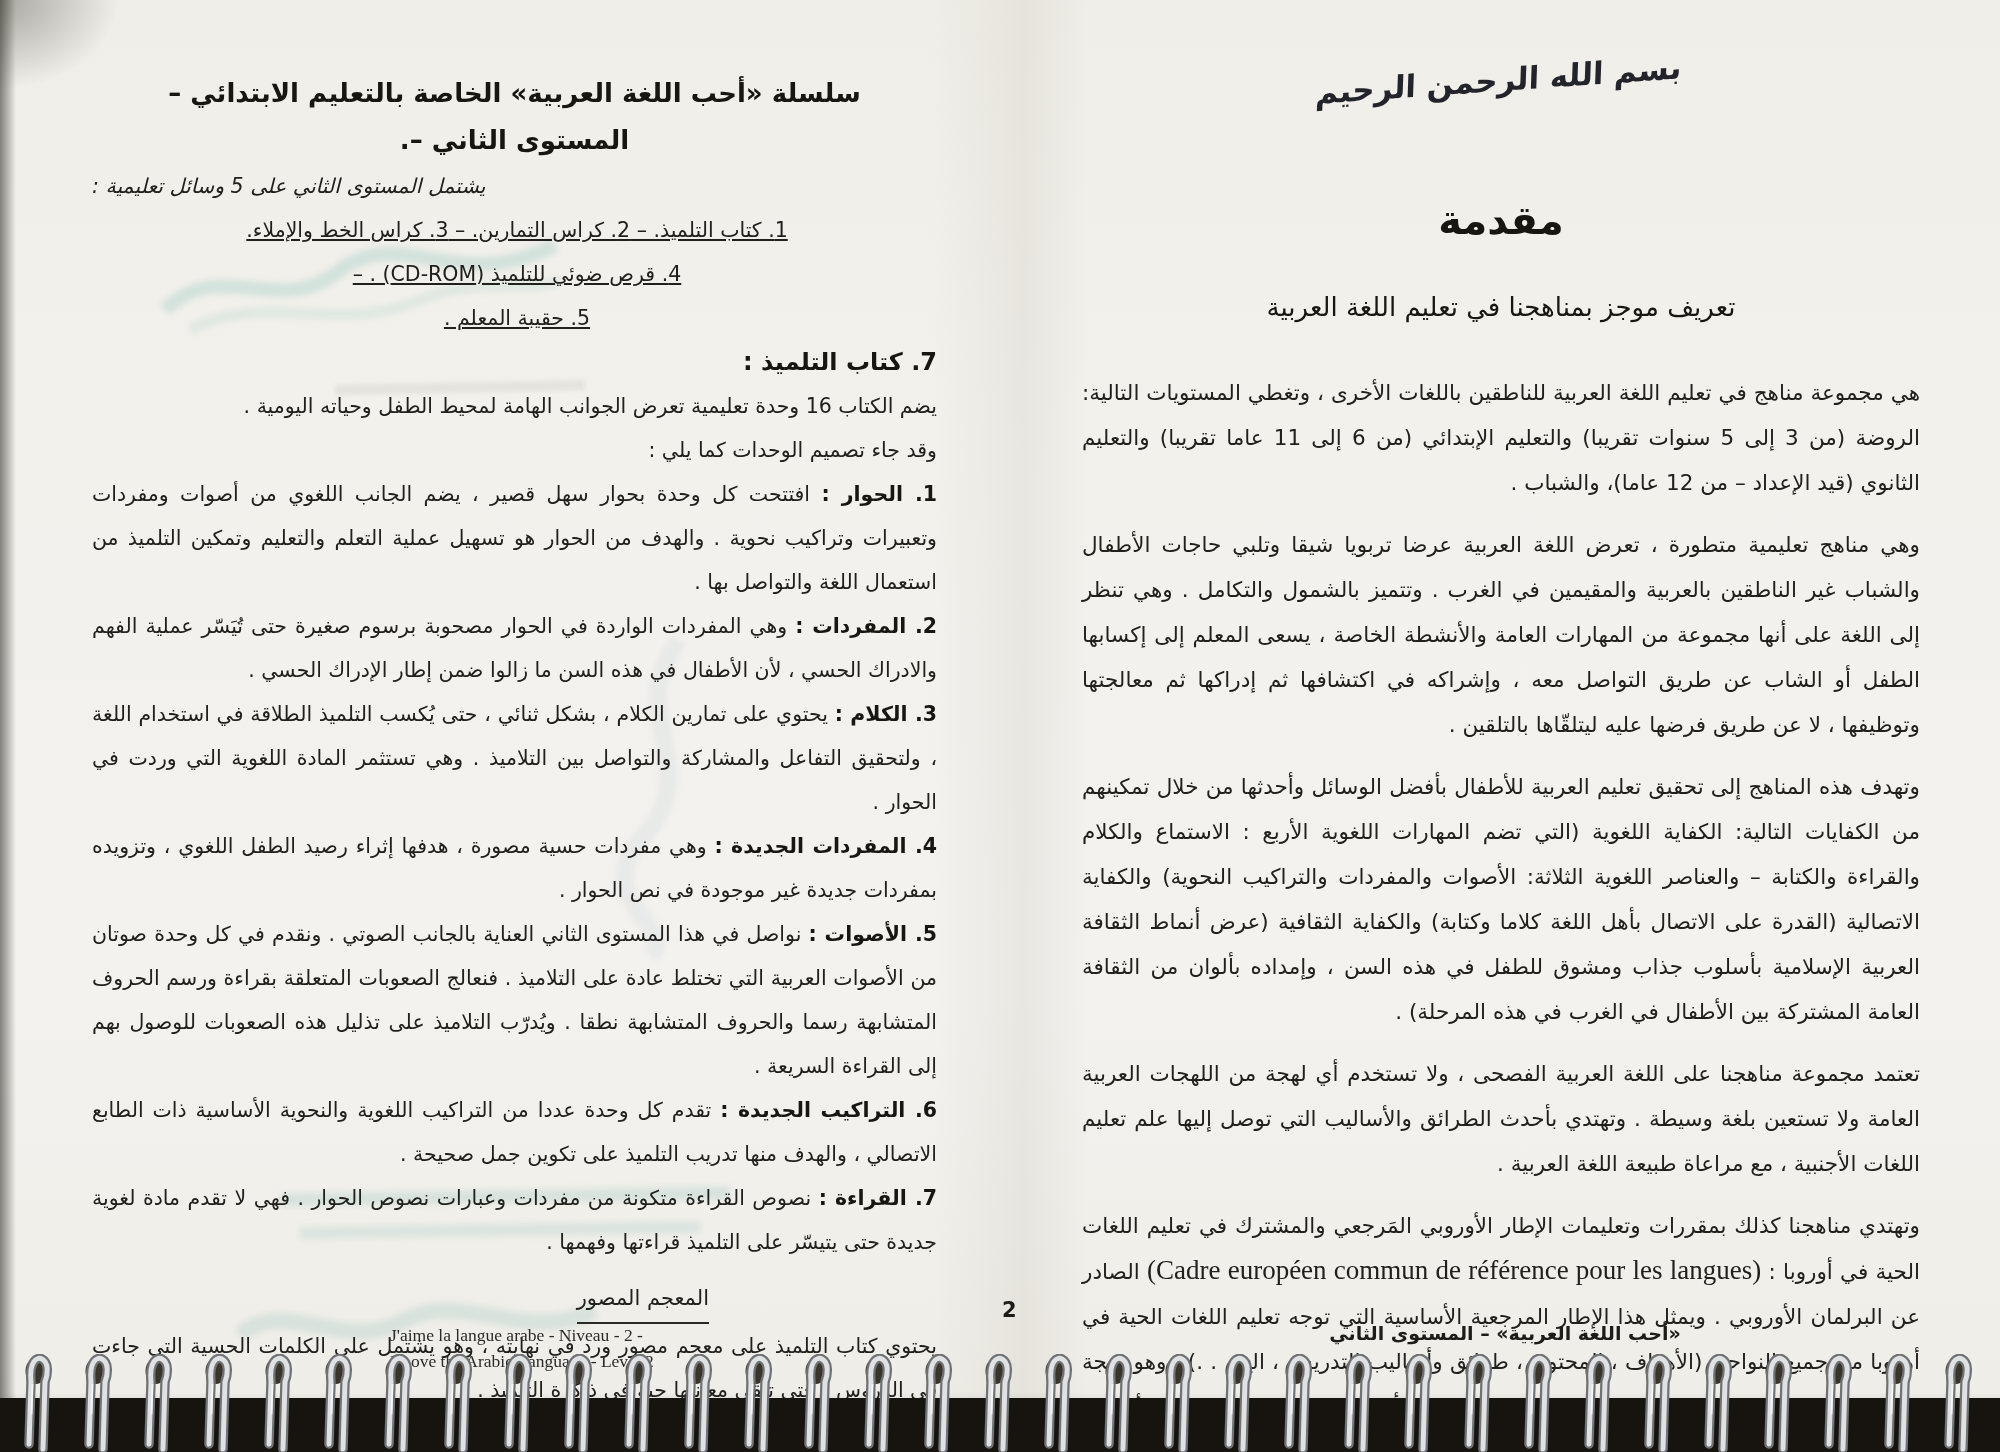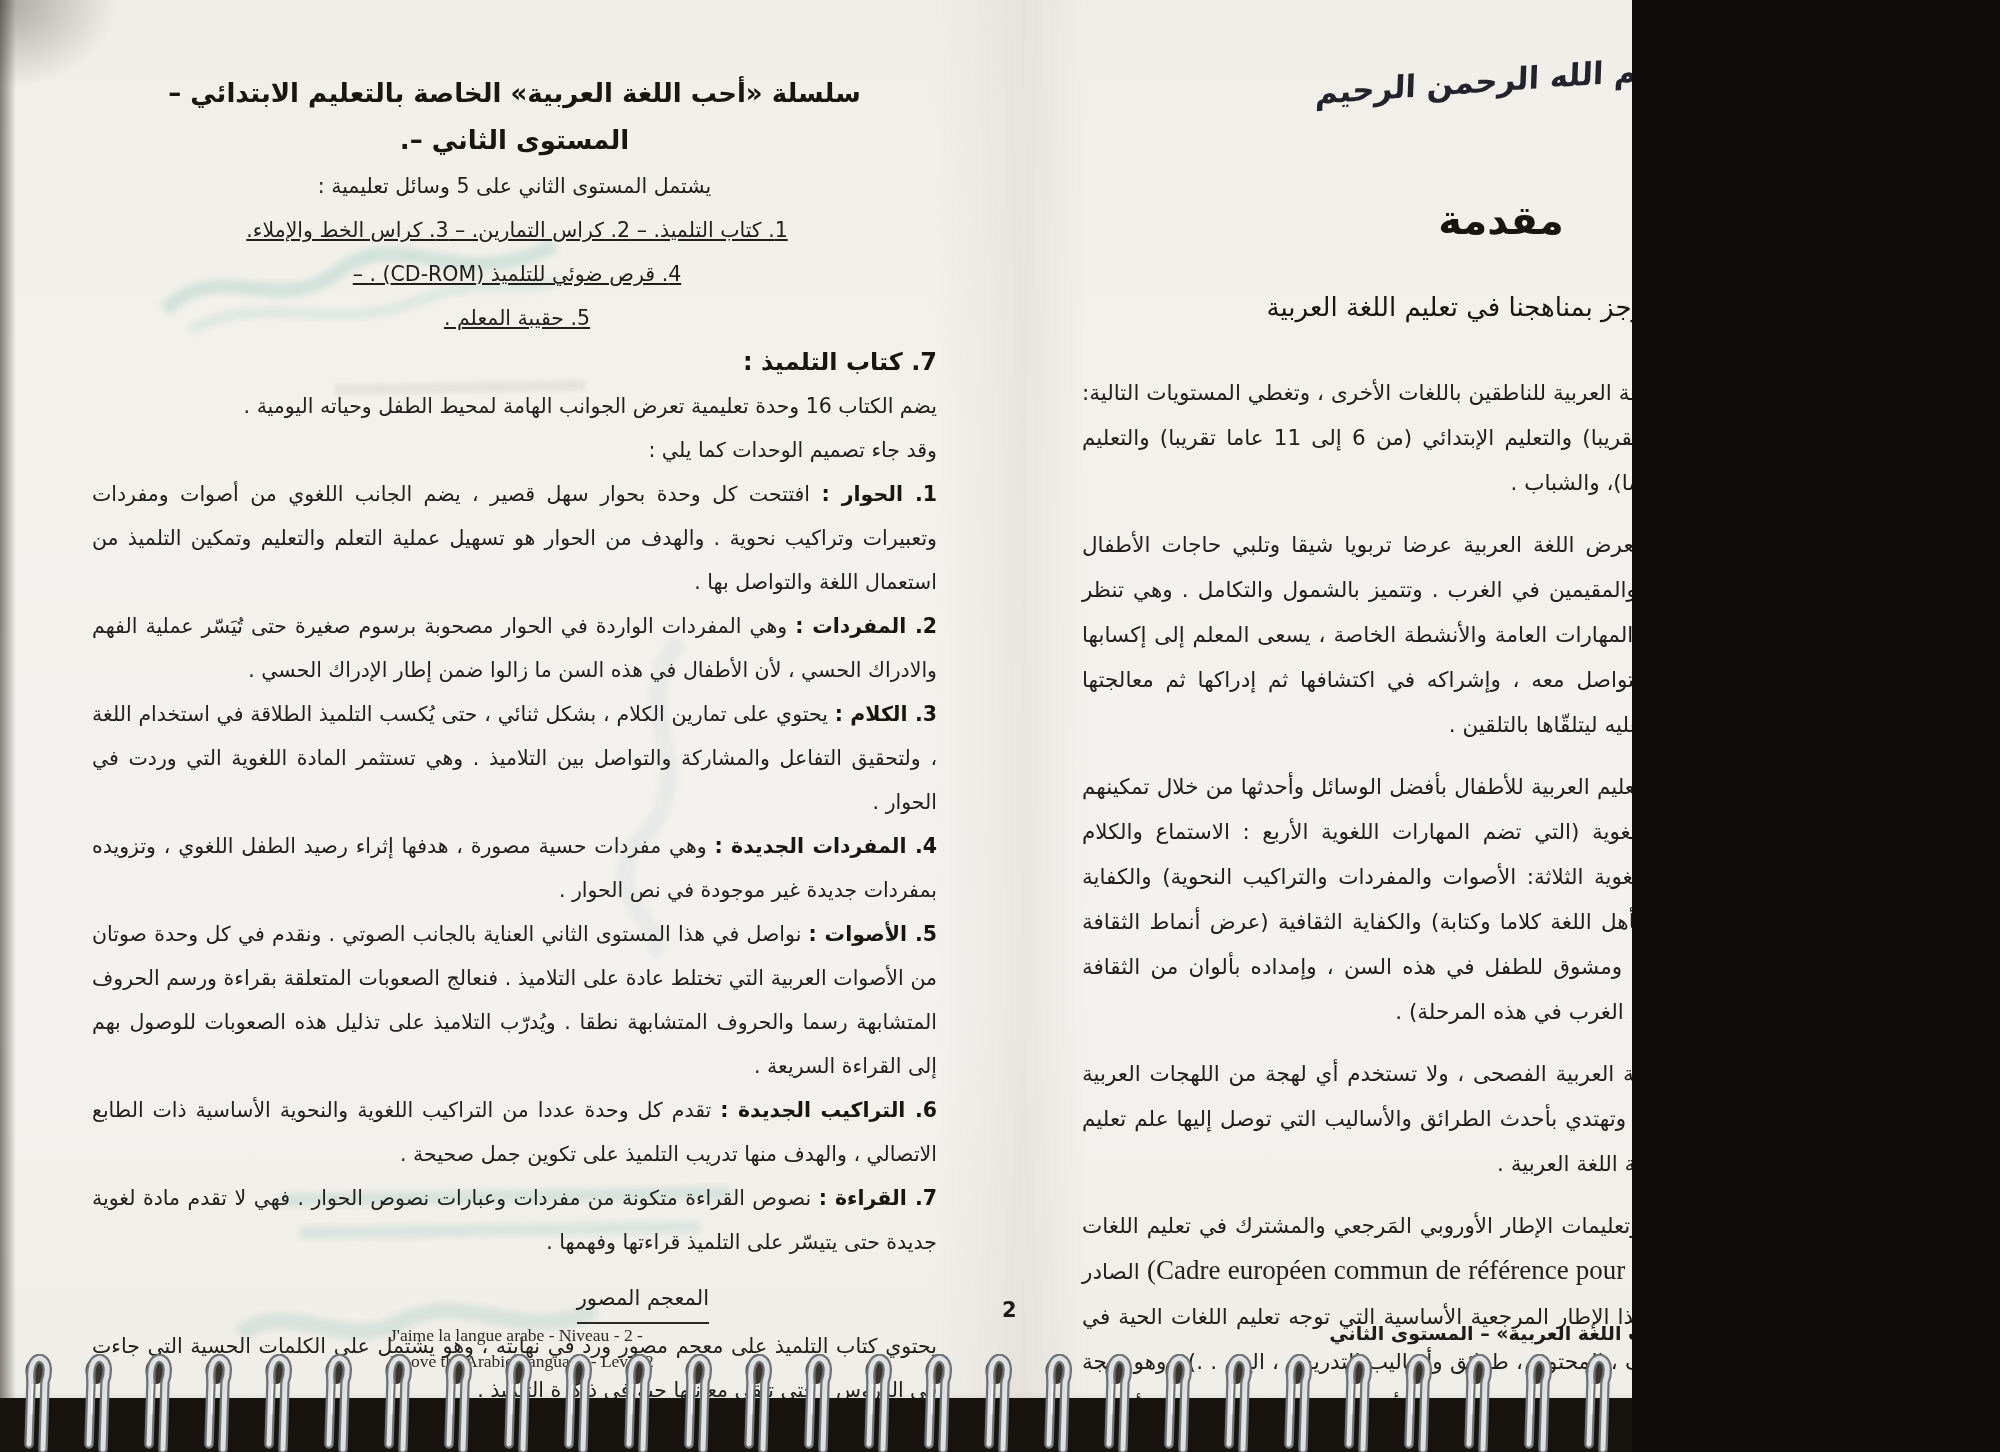--- a/index.html
+++ b/index.html
@@ -1,16 +1,16 @@
 <!DOCTYPE html>
 <html lang="ar"><head>
 <meta charset="utf-8">
 <style>
   html,body{margin:0;padding:0;background:#0e0d0b;}
-  .scan{position:relative;width:1632px;height:1452px;overflow:hidden;background:#737373;
+  .scan{position:relative;width:2000px;height:1452px;overflow:hidden;background:#737373;
         font-family:"DejaVu Sans",sans-serif;color:#21201d;}
   .paper{position:absolute;left:0;top:0;width:2000px;height:1420px;
          background:linear-gradient(180deg,#f0eee8 0%,#f3f1ec 30%,#f4f2ee 70%,#efede7 100%);
          box-shadow:0 8px 18px rgba(0,0,0,.55);}
   .left-edge{position:absolute;left:0;top:0;width:16px;height:1420px;
              background:linear-gradient(90deg,rgba(40,36,30,.55),rgba(40,36,30,0));}
   .corner-shade{position:absolute;left:0;top:0;width:120px;height:90px;
                 background:radial-gradient(ellipse at 0% 0%,rgba(35,32,26,.35),rgba(35,32,26,0) 70%);}
   .gutter{position:absolute;left:930px;top:0;width:160px;height:1420px;
           background:linear-gradient(90deg,rgba(90,82,64,0),rgba(90,82,64,.05) 45%,rgba(90,82,64,.07) 58%,rgba(90,82,64,0));}
@@ -22,21 +22,21 @@
   .wm svg{display:block;}
 
   
   .col{position:absolute;direction:rtl;text-align:justify;}
   .col p{margin:0;}
   .left-col{left:92px;top:62px;width:845px;font-size:20.5px;line-height:44px;}
   .right-col{left:1082px;top:58px;width:838px;font-size:21.5px;line-height:45px;}
 
   .book-header{text-align:center;font-weight:bold;font-size:26px;line-height:47px;color:#171611;
                margin:8px 30px 0 30px;}
-  .intro-line{margin-top:38px;margin-right:140px;text-align:center;}
+  .intro-line{margin-top:38px;margin-right:140px;text-align:left;font-style:italic;}
   .materials{margin-right:95px;width:650px;text-align:center;}
   .materials p{text-align:center;text-decoration:underline;}
   .section-title{font-weight:bold;font-size:24px;margin-top:66px;margin-right:140px;text-align:right;color:#171611;}
   .sec-intro{text-align:right;}
   .unit b{font-weight:bold;color:#171611;}
   .lexicon-title{display:inline-block;margin-top:12px;margin-right:228px;border-bottom:2px solid #2a2925;
                  padding-bottom:2px;font-size:21px;}
   .footer-left{position:absolute;left:390px;top:1322px;width:320px;text-align:left;direction:ltr;
                font-family:"Liberation Serif",serif;font-size:17.5px;line-height:26px;color:#2b2a27;}
   .page-num{position:absolute;left:1002px;top:1298px;font-weight:bold;font-size:21px;color:#1c1b18;}

